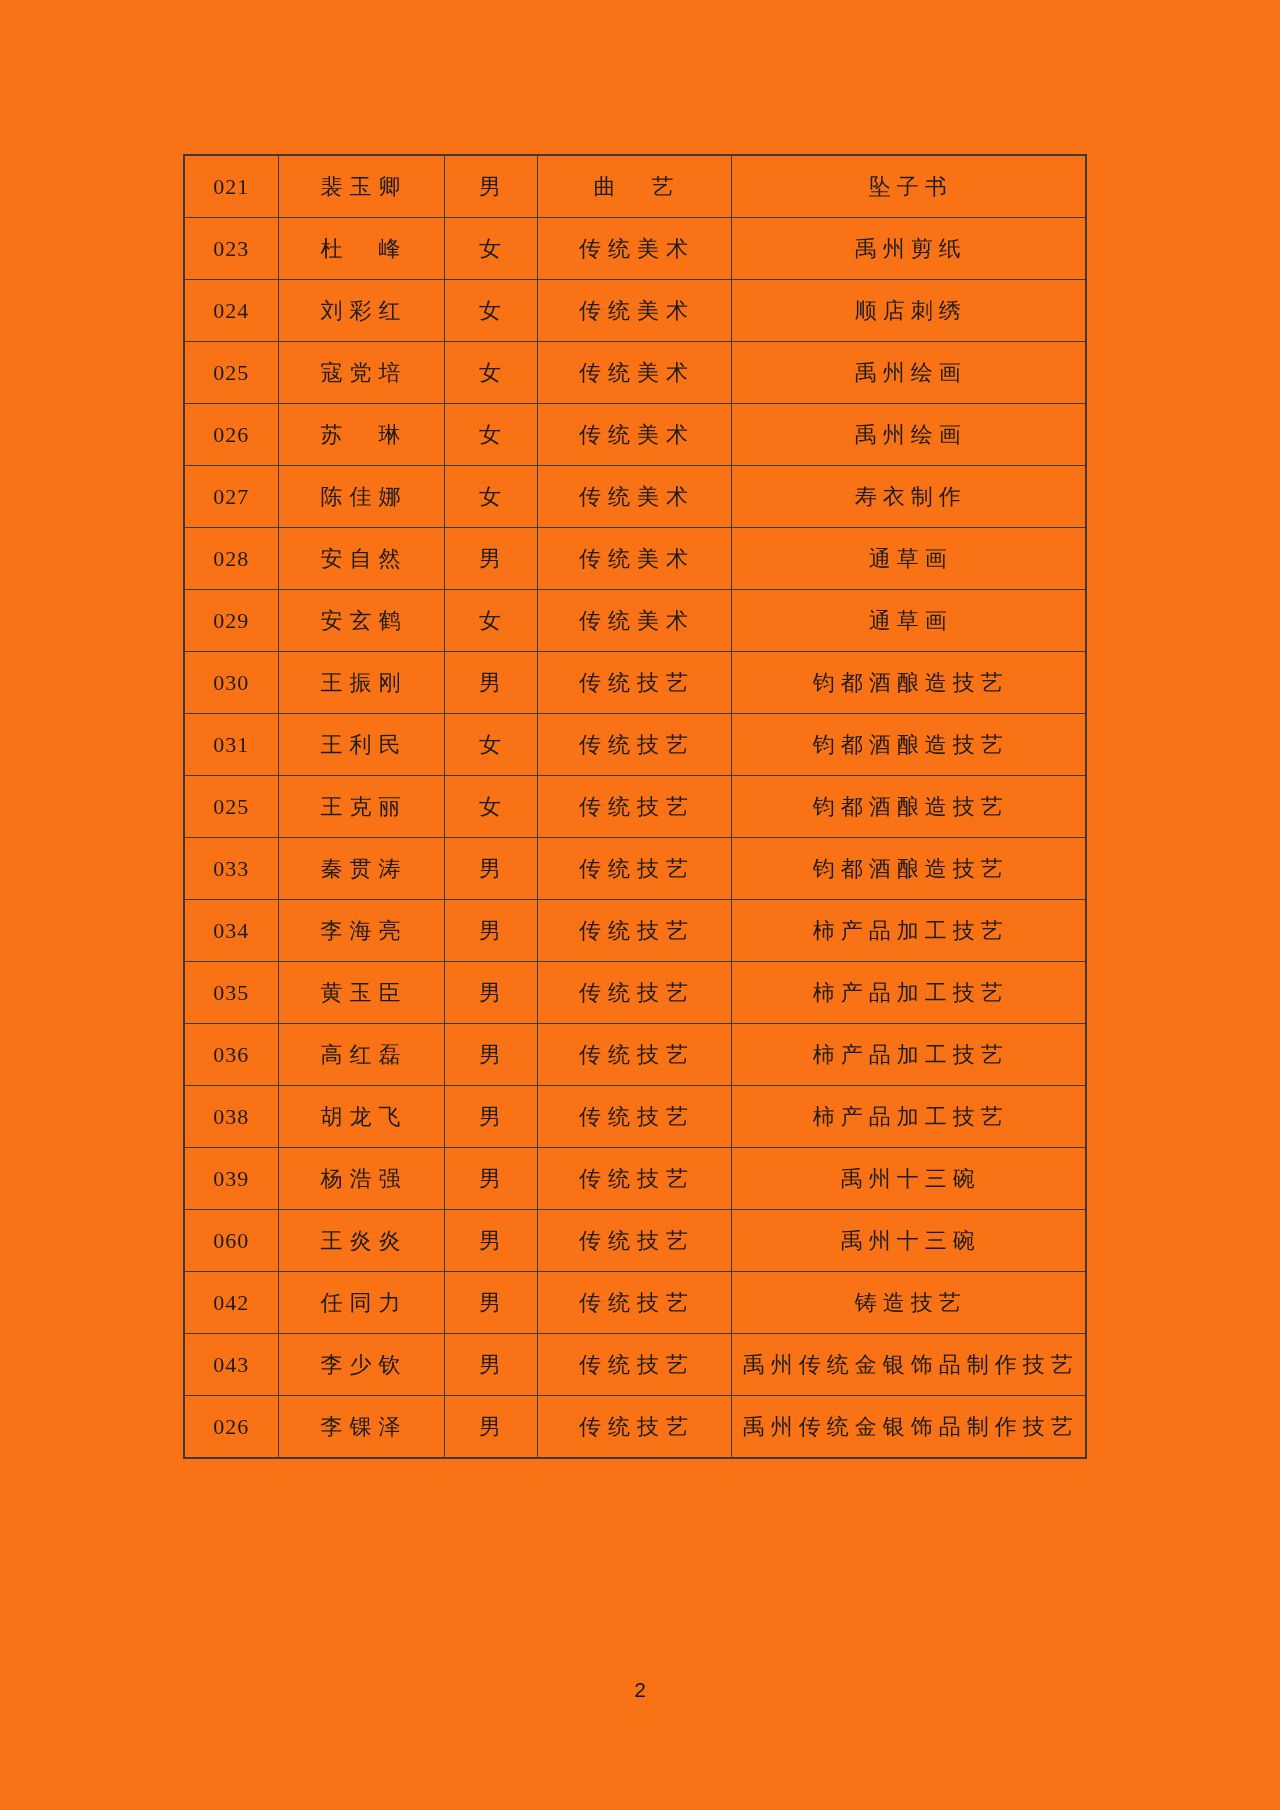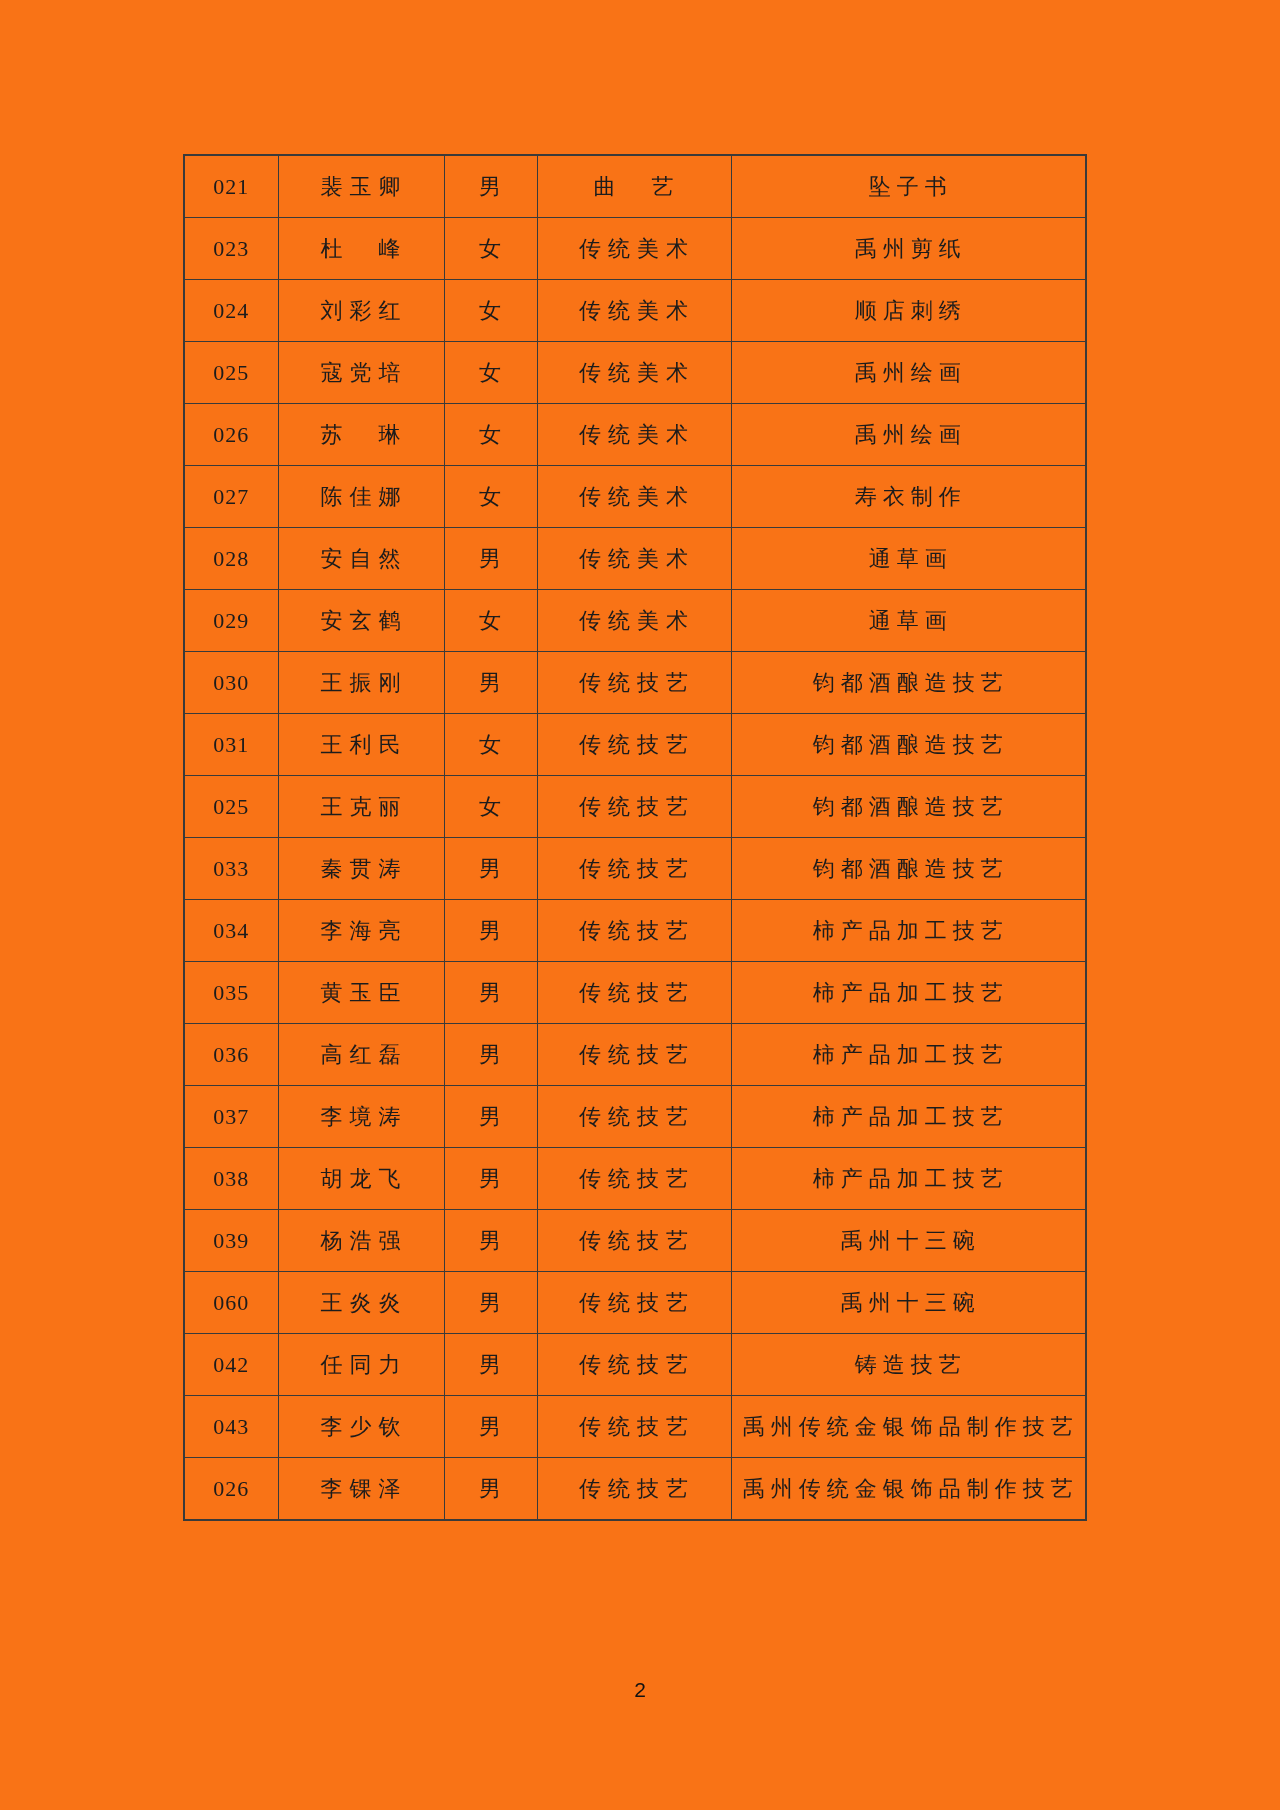--- a/index.html
+++ b/index.html
@@ -186,27 +186,20 @@
   </tr>
 
   <tr>
     <td class="c-no">036</td>
     <td class="c-name">高红磊</td>
     <td class="c-gender">男</td>
     <td class="c-cat">传统技艺</td>
     <td class="c-proj">柿产品加工技艺</td>
   </tr>
 
-  <tr>
-    <td class="c-no">037</td>
-    <td class="c-name">李境涛</td>
-    <td class="c-gender">男</td>
-    <td class="c-cat">传统技艺</td>
-    <td class="c-proj">柿产品加工技艺</td>
-  </tr>
 
   <tr>
     <td class="c-no">038</td>
     <td class="c-name">胡龙飞</td>
     <td class="c-gender">男</td>
     <td class="c-cat">传统技艺</td>
     <td class="c-proj">柿产品加工技艺</td>
   </tr>
 
   <tr>

